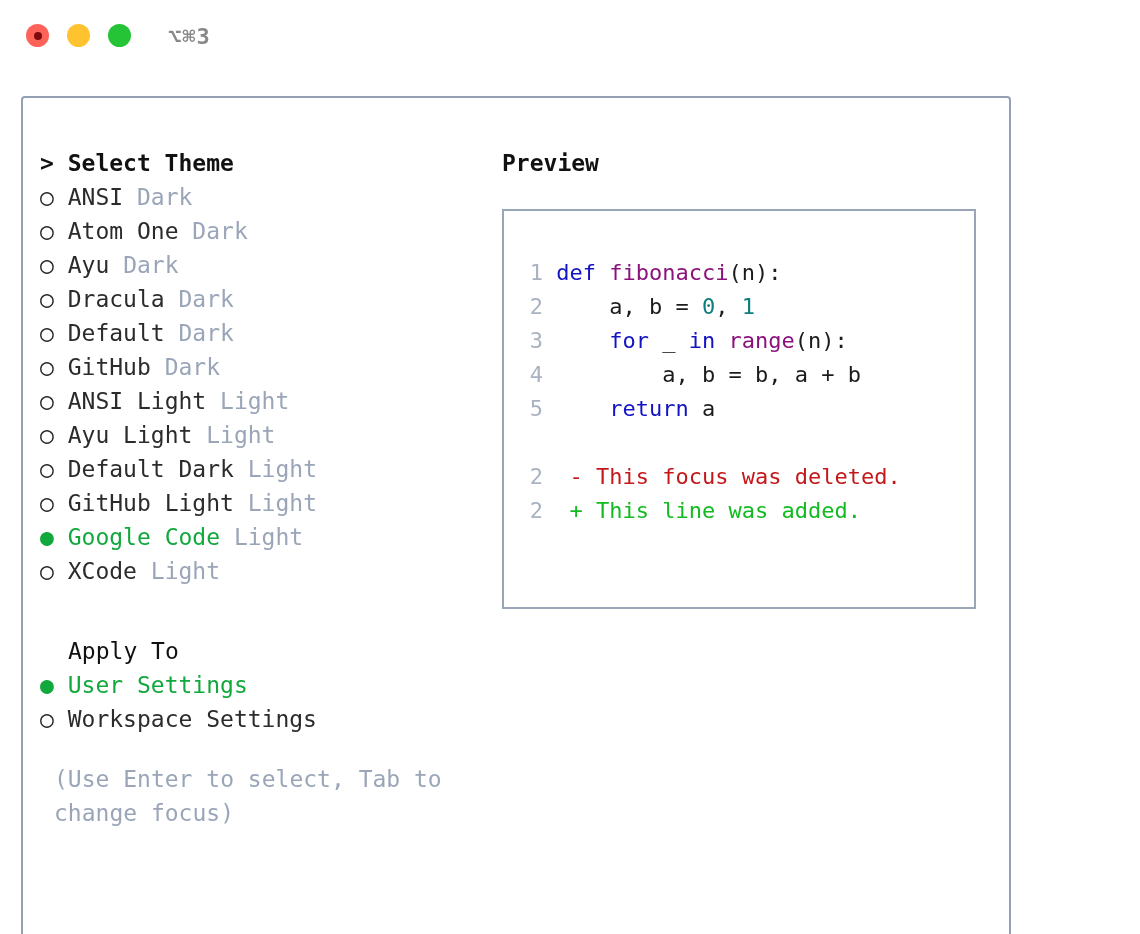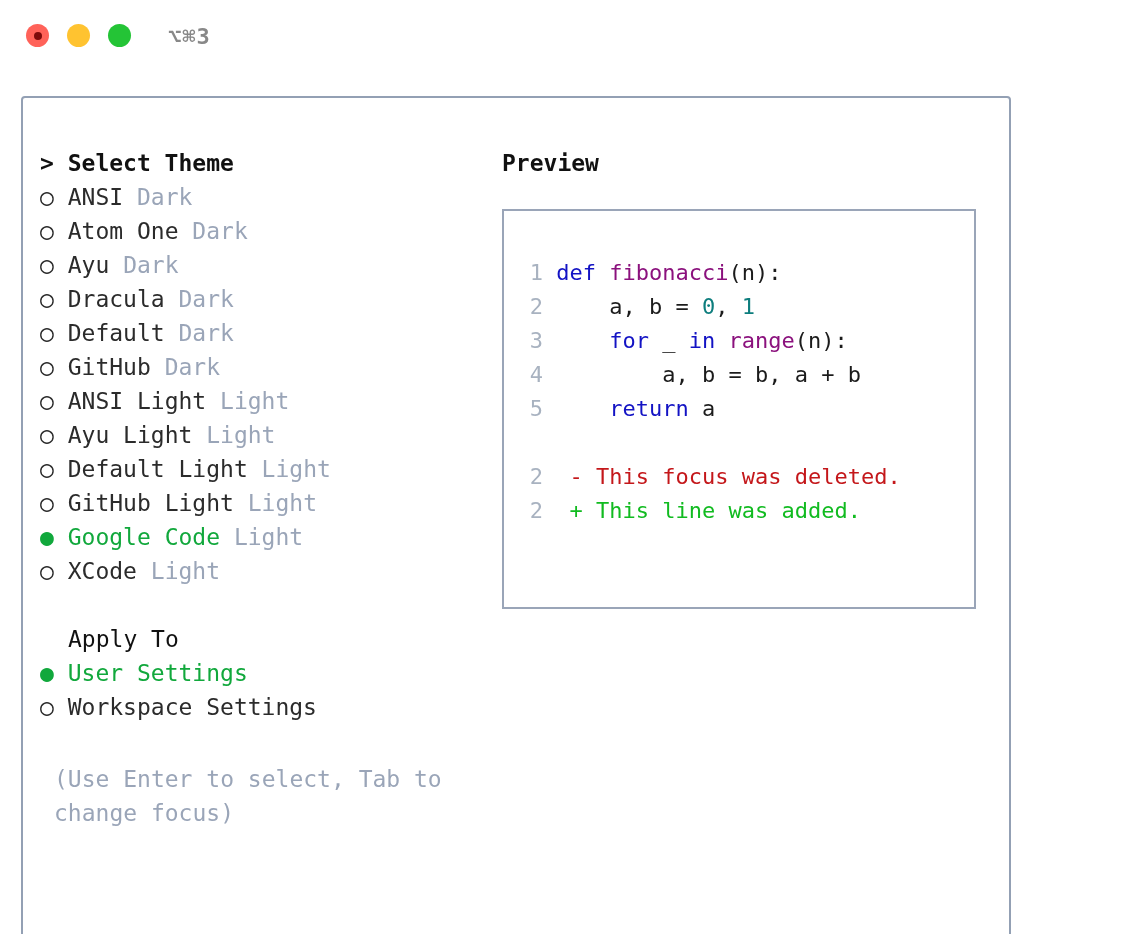--- a/index.html
+++ b/index.html
@@ -199,29 +199,29 @@
 
       <div id="theme-list">
           <div class="opt"><span class="marker">○</span> <span class="opt-label">ANSI</span> <span class="badge">Dark</span></div>
           <div class="opt"><span class="marker">○</span> <span class="opt-label">Atom One</span> <span class="badge">Dark</span></div>
           <div class="opt"><span class="marker">○</span> <span class="opt-label">Ayu</span> <span class="badge">Dark</span></div>
           <div class="opt"><span class="marker">○</span> <span class="opt-label">Dracula</span> <span class="badge">Dark</span></div>
           <div class="opt"><span class="marker">○</span> <span class="opt-label">Default</span> <span class="badge">Dark</span></div>
           <div class="opt"><span class="marker">○</span> <span class="opt-label">GitHub</span> <span class="badge">Dark</span></div>
           <div class="opt"><span class="marker">○</span> <span class="opt-label">ANSI Light</span> <span class="badge">Light</span></div>
           <div class="opt"><span class="marker">○</span> <span class="opt-label">Ayu Light</span> <span class="badge">Light</span></div>
-          <div class="opt"><span class="marker">○</span> <span class="opt-label">Default Light</span> <span class="badge">Light</span></div>
+          <div class="opt"><span class="marker">○</span> <span class="opt-label">Default Dark</span> <span class="badge">Light</span></div>
           <div class="opt"><span class="marker">○</span> <span class="opt-label">GitHub Light</span> <span class="badge">Light</span></div>
           <div class="opt selected"><span class="marker">●</span> <span class="opt-label">Google Code</span> <span class="badge">Light</span></div>
           <div class="opt"><span class="marker">○</span> <span class="opt-label">XCode</span> <span class="badge">Light</span></div>
         </div>
 
       <div class="spacer-sm"></div>
 
-      <div class="section-head" style="padding-left:28px;">Apply To</div>
+      <div class="section-head" style="padding-left:28px;margin-top:12px;">Apply To</div>
 
       <div id="apply-list">
           <div class="opt selected"><span class="marker">●</span> <span class="opt-label">User Settings</span></div>
           <div class="opt"><span class="marker">○</span> <span class="opt-label">Workspace Settings</span></div>
         </div>
     </div>
 
     <div class="hint">(Use Enter to select, Tab to change focus)</div>
 
     <div class="right-col">

